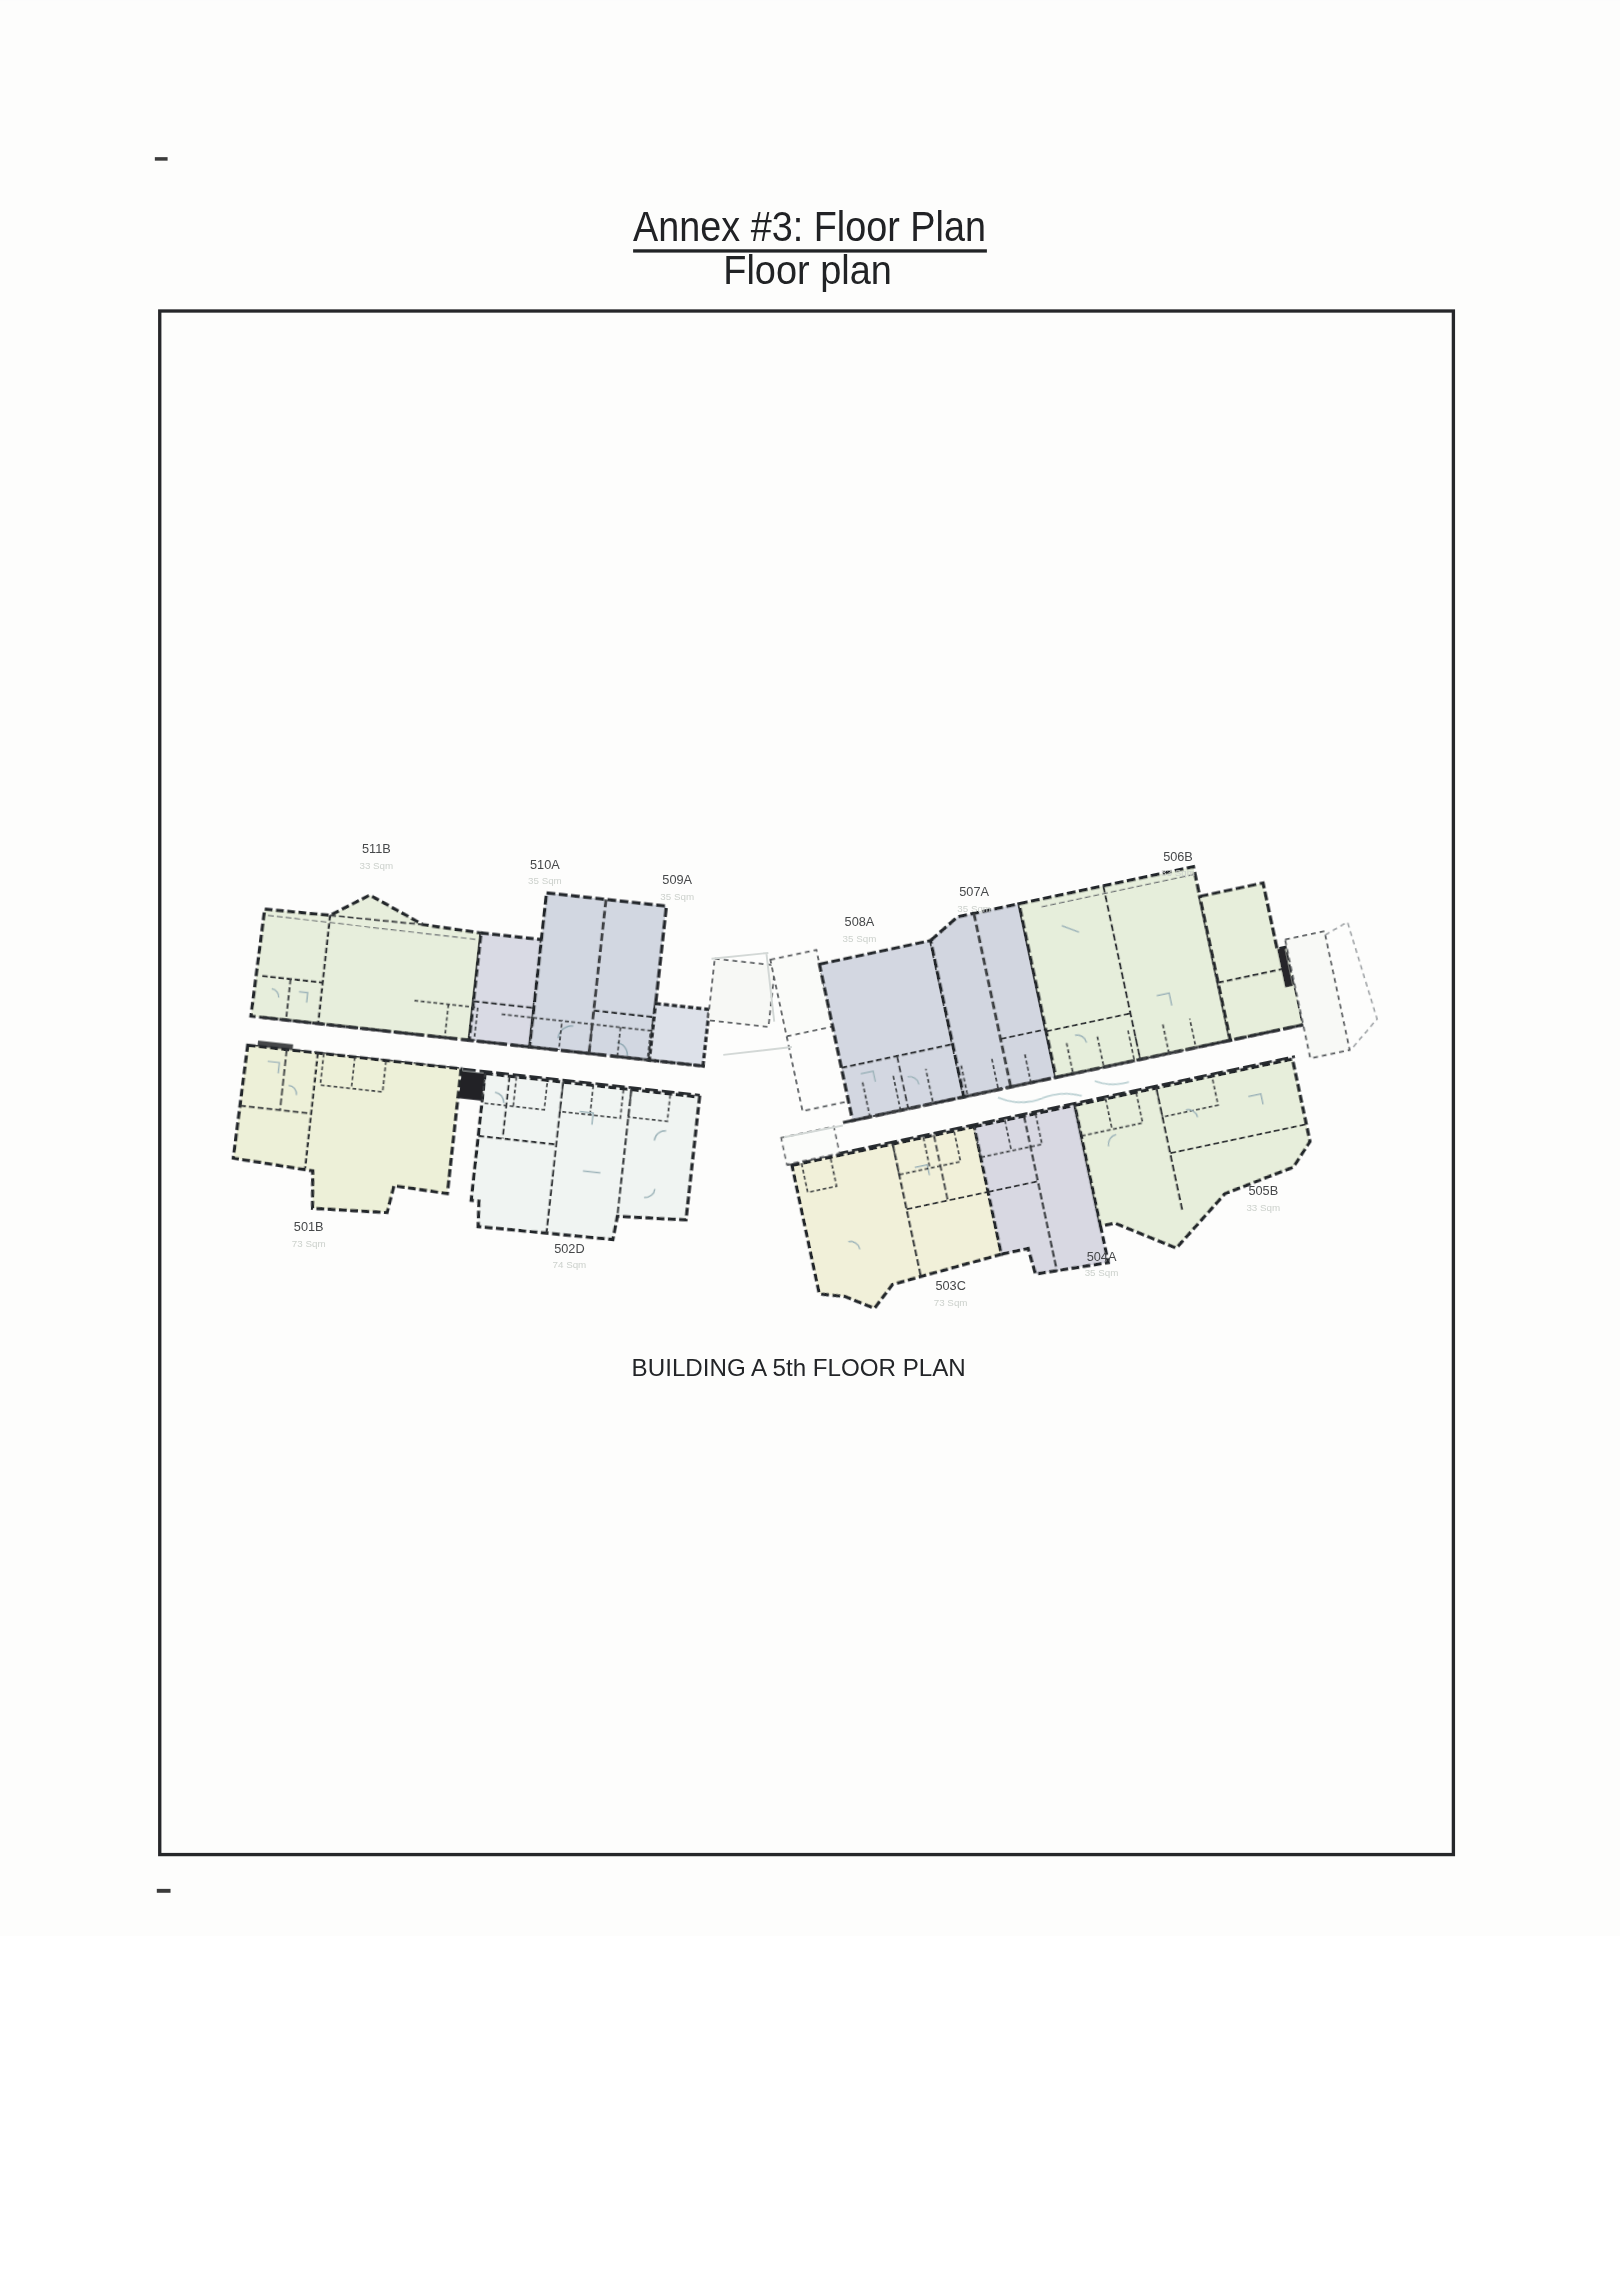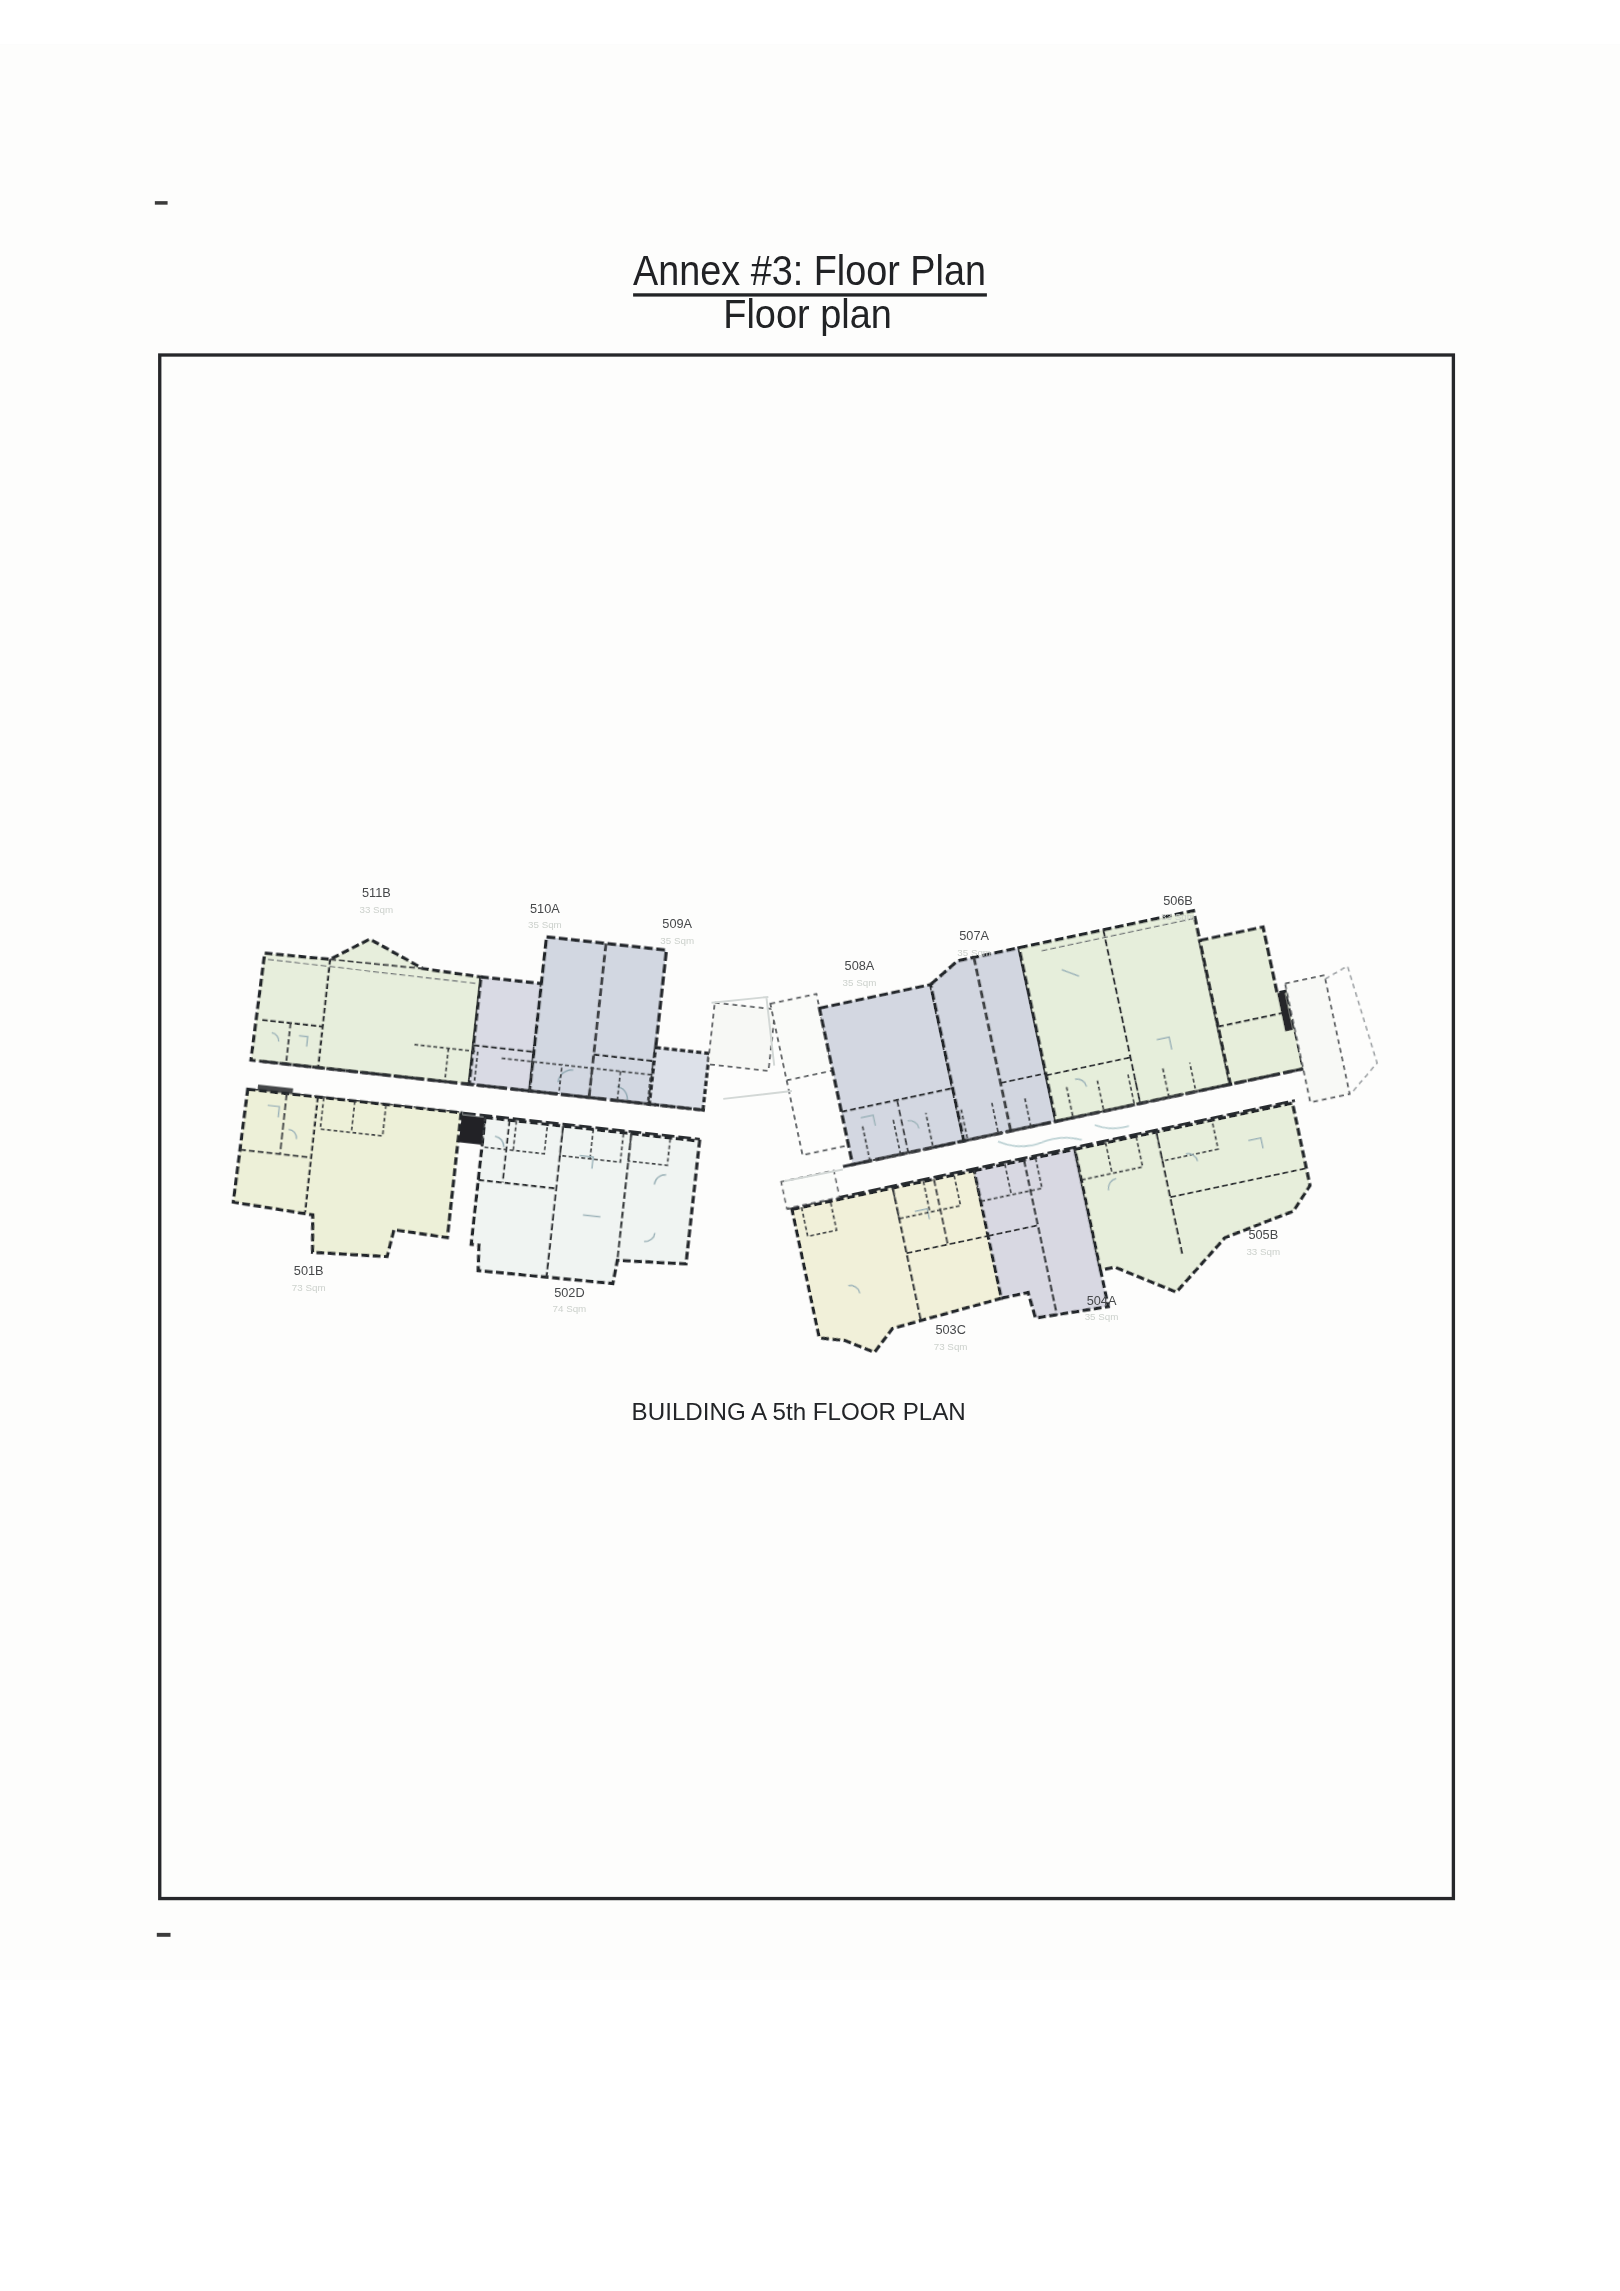--- a/index.html
+++ b/index.html
@@ -1,16 +1,16 @@
 <!DOCTYPE html>
 <html><head>
 <meta charset="utf-8">
 <style>
 html,body{margin:0;padding:0;background:#ffffff;}
-#page{width:1620px;height:1936px;position:relative;background:#fdfdfc;font-family:"Liberation Sans",sans-serif;margin-top:44px;}
+#page{width:1620px;height:1936px;position:relative;background:#fdfdfc;font-family:"Liberation Sans",sans-serif;}
 svg{position:absolute;top:0;left:0;}
 </style>
 </head>
 <body>
 
 <div id="page">
 <svg width="1620" height="2292" viewBox="0 0 1653 2338">
 
   <rect x="0" y="0" width="1653" height="2338" fill="#fdfdfc"></rect>
   <defs>

